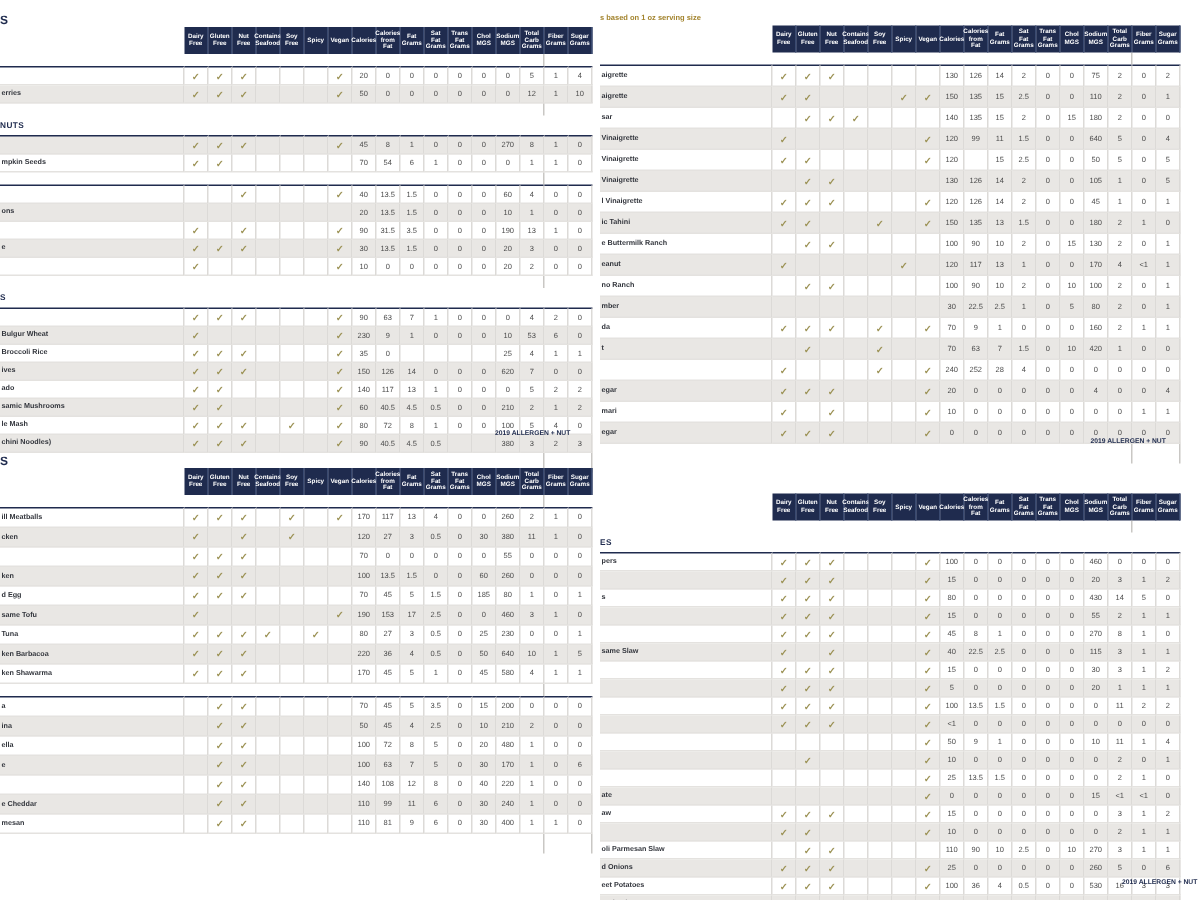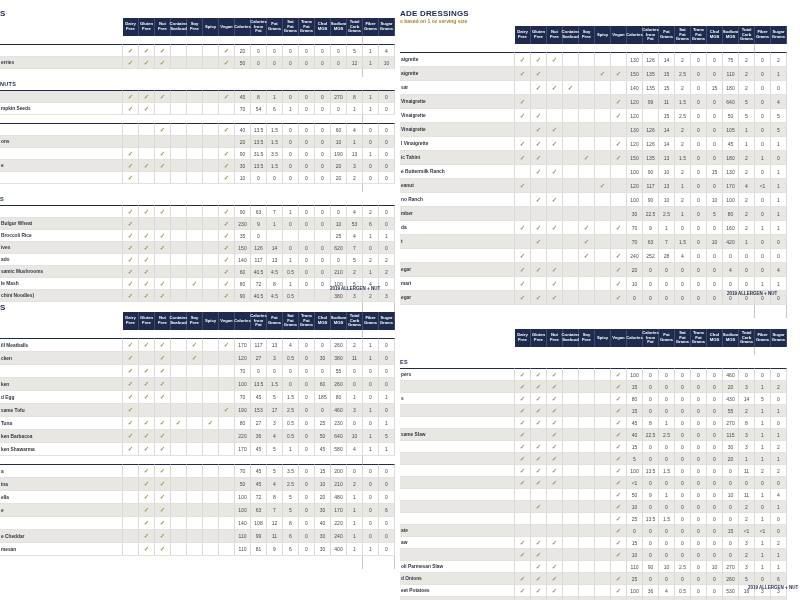--- a/index.html
+++ b/index.html
@@ -386,21 +386,20 @@
       <div class="cell val shade"></div>
       <div class="cell val shade">380</div>
       <div class="cell val shade">3</div>
       <div class="cell val shade">2</div>
       <div class="cell val shade">3</div>
     </div>
     <div class="tail"></div>
   </div>
 
 <div id="q-top-right" class="quad q-right" data-quad="top-right">
-  <div class="title">ADE DRESSINGS</div>
   <div class="subtitle">s based on 1 oz serving size</div>
 <div class="grid header">
       <div class="hspace"></div>
       <div class="hcell">Dairy Free</div>
       <div class="hcell">Gluten Free</div>
       <div class="hcell">Nut Free</div>
       <div class="hcell">Contains Seafood</div>
       <div class="hcell">Soy Free</div>
       <div class="hcell">Spicy</div>
       <div class="hcell">Vegan</div>

